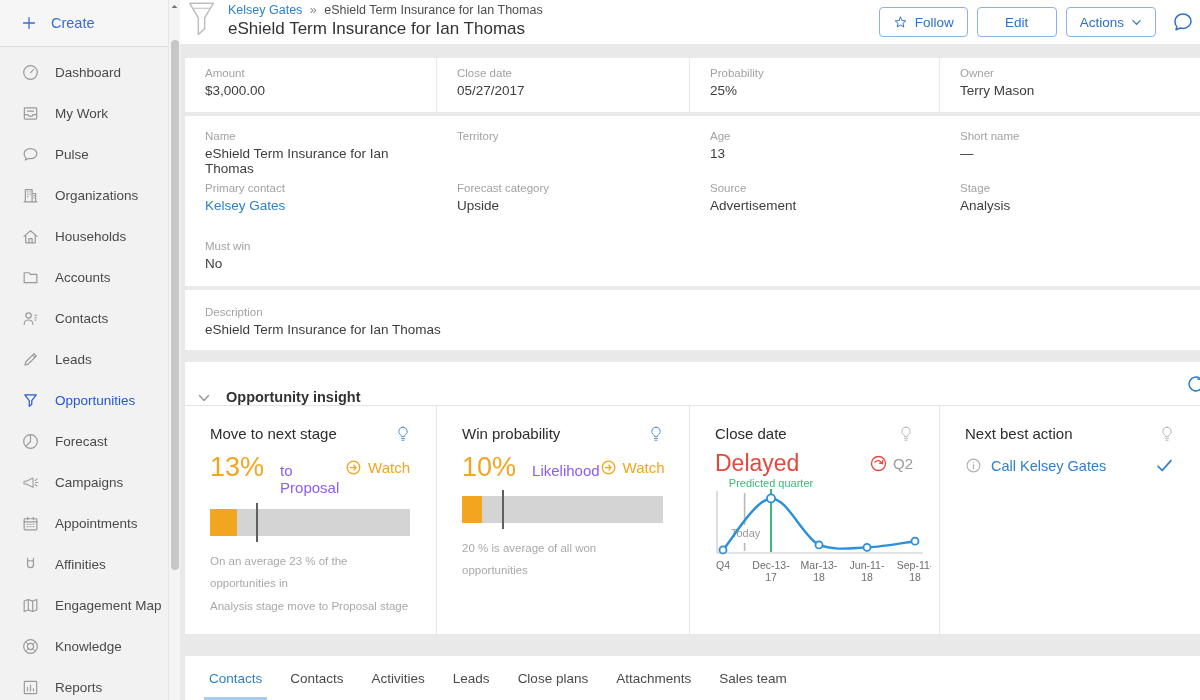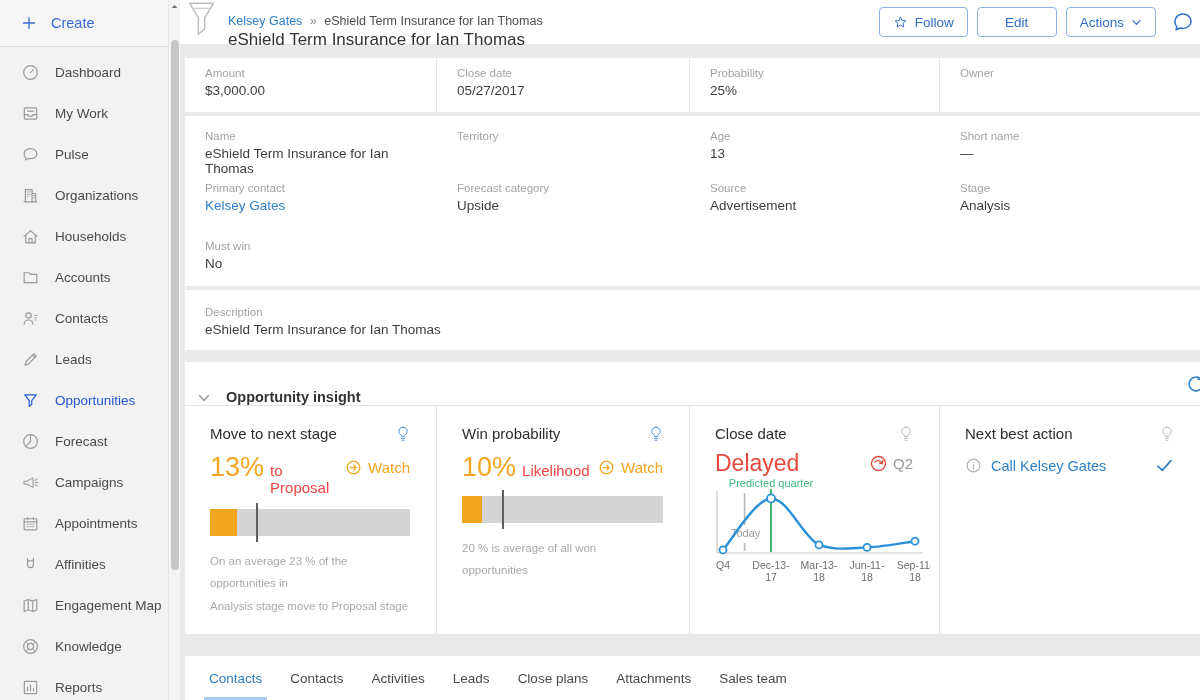--- a/index.html
+++ b/index.html
@@ -24,21 +24,21 @@
 
   .scrollbar{position:absolute;left:168px;top:0;width:12px;height:700px;background:#f4f4f4;
              border-left:1px solid #e6e6e6;box-sizing:border-box}
   .scroll-arrow{position:absolute;top:2px;left:1px;width:9px;height:9px;color:#707070}
   .thumb{position:absolute;top:40px;left:2px;width:8px;height:530px;background:#c7c7c7;border-radius:4px}
 
   
   .main{position:absolute;left:180px;top:0;width:1020px;height:700px}
   .topbar{height:44px;background:#fff;display:flex;align-items:flex-start;padding-left:7px;box-sizing:border-box}
   .page-icn{width:29px;height:39px;color:#bdbdbd;margin-top:1px}
-  .head-text{margin-left:12px;margin-top:14px}
+  .head-text{margin-left:12px;margin-top:3px}
   .breadcrumb{font-size:12.5px}
   .bc-link{color:#2f80c8;cursor:pointer}
   .bc-sep{color:#8a8a8a;margin:0 4px}
   .bc-cur{color:#4d4d4d}
   .page-title{font-size:17px;color:#333;margin-top:2px}
   .head-actions{margin-left:auto;display:flex;align-items:center;gap:9px;padding-right:5px;margin-top:7px}
   .btn{display:flex;align-items:center;justify-content:center;gap:7px;min-width:80px;height:30px;
        background:#fff;border:1px solid #8cb2e3;border-radius:4px;color:#2e6fc9;font-size:13.5px;
        font-family:inherit;cursor:pointer;padding:0 13px;box-sizing:border-box}
   .btn-icn{width:15px;height:15px}
@@ -68,21 +68,21 @@
   .refresh{position:absolute;right:-7px;top:11px;width:22px;height:22px;color:#2f80c8;cursor:pointer}
   .ins-cols{height:228px}
   .ins-card{border-right:1px solid #e4e4e4;padding:19px 26px 0 25px;box-sizing:border-box;position:relative}
   .ins-card:last-child{border-right:none}
   .ins-title-row{display:flex;align-items:flex-start;justify-content:space-between}
   .ins-card-title{font-weight:normal;font-size:15px;color:#2d2d2d}
   .bulb{width:14px;height:18px}
   .bulb.blue{color:#4a90d9}.bulb.gray{color:#b5b5b5}
   .metric-row{display:flex;align-items:baseline;margin-top:9px}
   .metric{font-size:27px;color:#f2a51f}
-  .metric-suffix{font-size:15px;color:#ef4444;margin-left:6px}
+  .metric-suffix{font-size:15px;color:#8b5cf6;margin-left:16px}
   .watch{margin-left:auto;display:flex;align-items:center;gap:6px;color:#f2a51f;font-size:15px;cursor:pointer}
   .watch-icn{width:17px;height:17px}
   .bar{position:relative;height:27px;background:#d4d4d4;margin-top:13px}
   .bar-fill{position:absolute;left:0;top:0;height:100%;background:#f2a51f}
   .bar-marker{position:absolute;top:-6px;height:39px;width:2px;background:#5f5f5f}
   .caption{margin-top:14px;font-size:11.5px;color:#a9a9a9;line-height:1.95}
   .status-row{display:flex;align-items:center;margin-top:7px}
   .status{font-size:23px;color:#e4473d}
   .qbadge{margin-left:auto;display:flex;align-items:center;gap:5px}
   .delayed-icn{width:19px;height:19px;color:#e4473d}
@@ -317,20 +317,21 @@
       <div class="sum-cell">
         <div class="f-label">Close date</div>
         <div class="f-value">05/27/2017</div>
       </div>
       <div class="sum-cell">
         <div class="f-label">Probability</div>
         <div class="f-value">25%</div>
       </div>
       <div class="sum-cell">
         <div class="f-label">Owner</div>
+        <div class="f-value">Terry Mason</div>
       </div>
     </section>
 
     <section class="card details">
       <div class="grid4">
         <div class="cell">
           <div class="f-label">Name</div>
           <div class="f-value">eShield Term Insurance for Ian Thomas</div>
         </div>
         <div class="cell">

